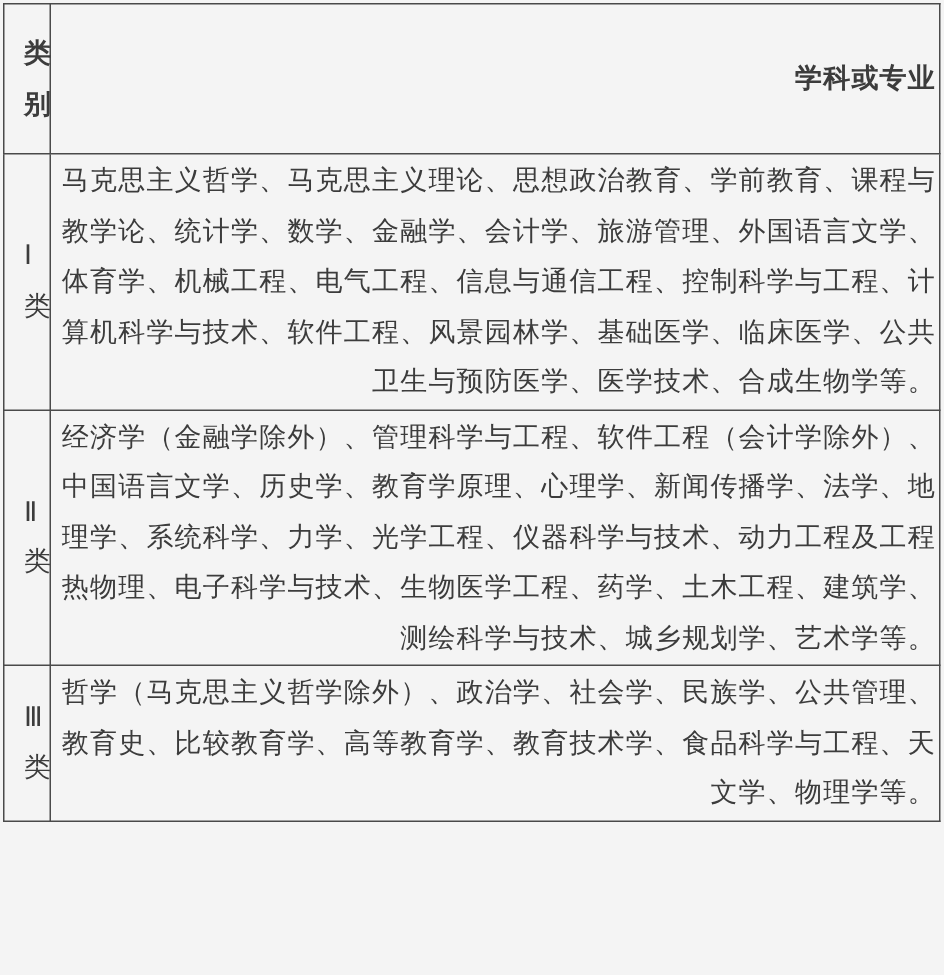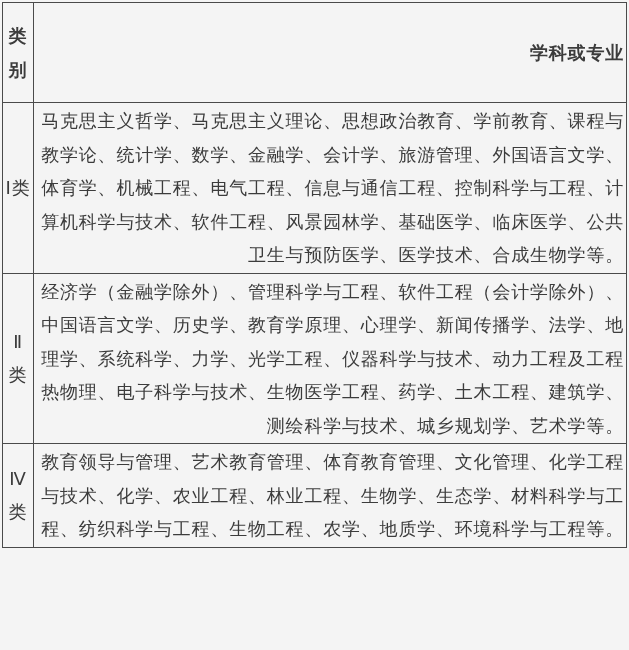--- a/index.html
+++ b/index.html
@@ -35,21 +35,21 @@
   col.col-category { width: 31px; }
   col.col-majors  { width: 593px; }
 
   th.header-cell {
     font-weight: bold;
     height: 100px;
   }
   .cell-category {
     text-align: center;
     word-break: break-all;
-    padding: 0 2px;
+    padding: 0 13px;
   }
   .cell-majors {
     text-align: right;
     padding: 1px 2px 1px 4px;
     word-break: break-all;
   }
 </style>
 </head>
 <body>
 
@@ -68,18 +68,18 @@
     <tbody>
       <tr>
         <td class="cell-category">Ⅰ类</td>
         <td class="cell-majors">马克思主义哲学、马克思主义理论、思想政治教育、学前教育、课程与教学论、统计学、数学、金融学、会计学、旅游管理、外国语言文学、体育学、机械工程、电气工程、信息与通信工程、控制科学与工程、计算机科学与技术、软件工程、风景园林学、基础医学、临床医学、公共卫生与预防医学、医学技术、合成生物学等。</td>
       </tr>
       <tr>
         <td class="cell-category">Ⅱ类</td>
         <td class="cell-majors">经济学（金融学除外）、管理科学与工程、软件工程（会计学除外）、中国语言文学、历史学、教育学原理、心理学、新闻传播学、法学、地理学、系统科学、力学、光学工程、仪器科学与技术、动力工程及工程热物理、电子科学与技术、生物医学工程、药学、土木工程、建筑学、测绘科学与技术、城乡规划学、艺术学等。</td>
       </tr>
       <tr>
-        <td class="cell-category">Ⅳ类</td>
-        <td class="cell-majors">教育领导与管理、艺术教育管理、体育教育管理、文化管理、化学工程与技术、化学、农业工程、林业工程、生物学、生态学、材料科学与工程、纺织科学与工程、生物工程、农学、地质学、环境科学与工程等。</td>
+        <td class="cell-category">Ⅲ类</td>
+        <td class="cell-majors">哲学（马克思主义哲学除外）、政治学、社会学、民族学、公共管理、教育史、比较教育学、高等教育学、教育技术学、食品科学与工程、天文学、物理学等。</td>
       </tr>
     </tbody>
   </table>
 </div>
 
 </body></html>

